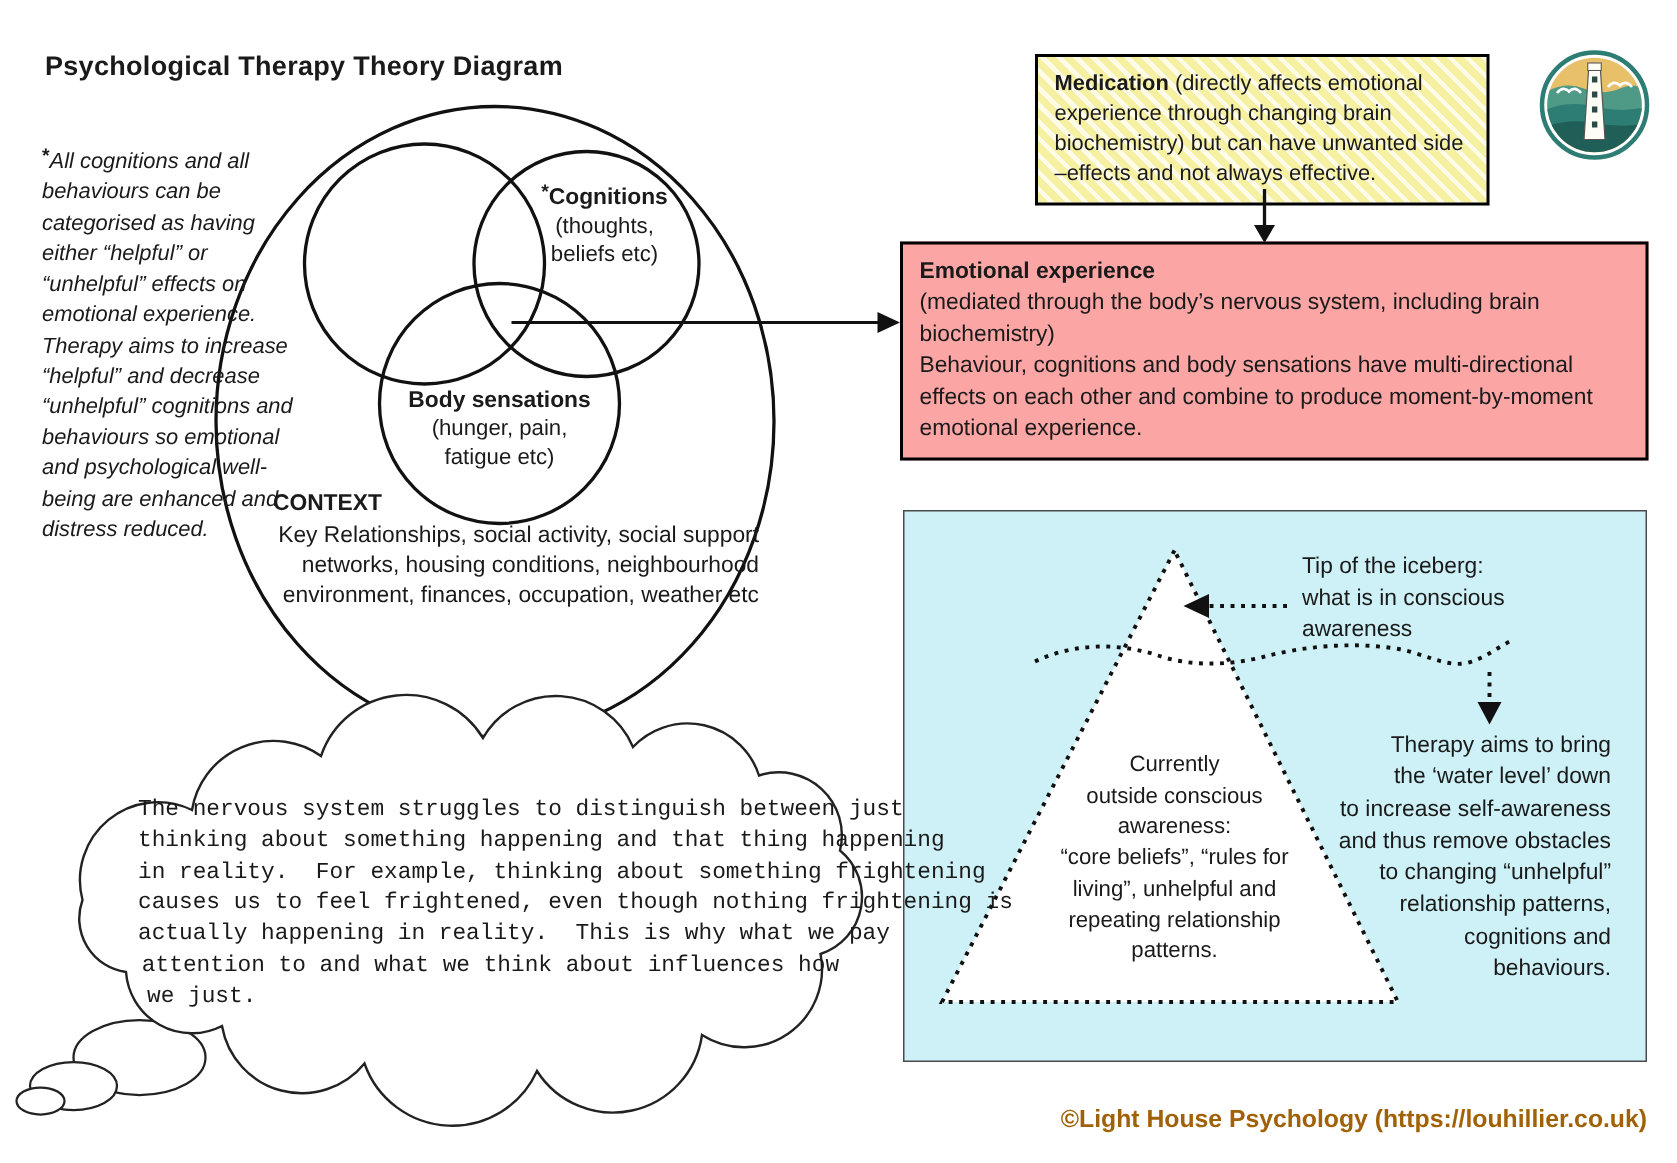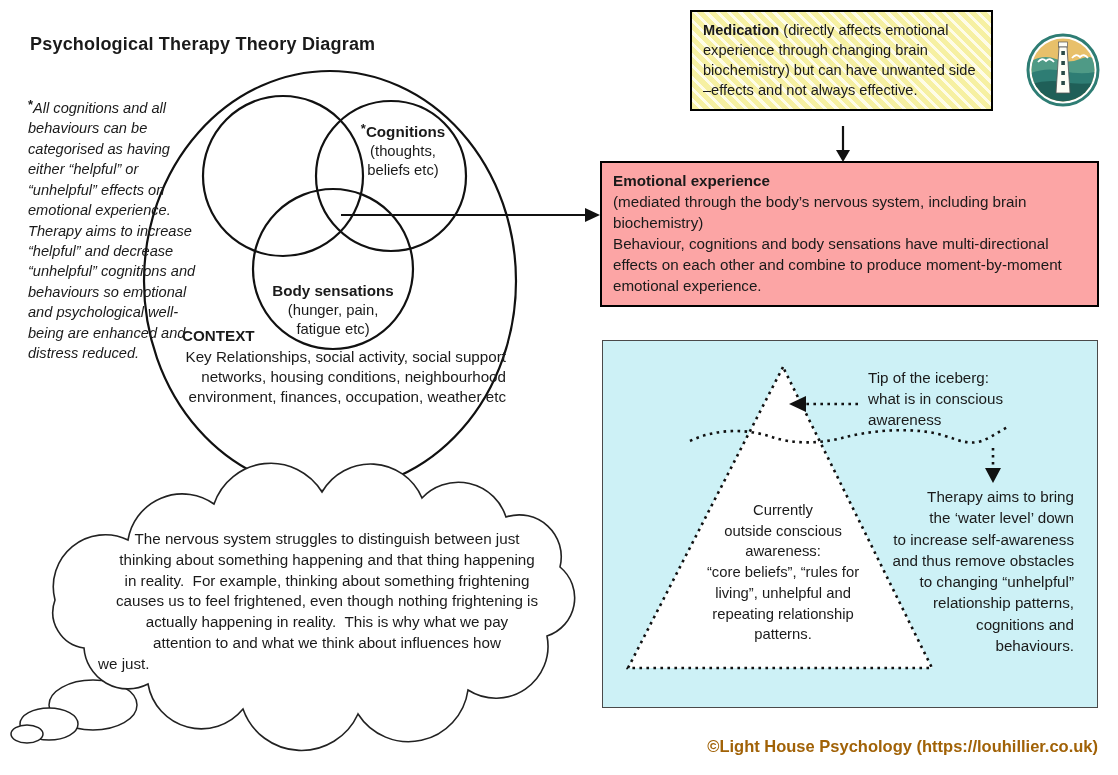--- a/index.html
+++ b/index.html
@@ -9,50 +9,50 @@
   }
   .abs{position:absolute;}
   .pre{white-space:pre-line;}
   svg.layer{position:absolute;left:0;top:0;z-index:5;pointer-events:none;}
   .z10{z-index:10;}
   .z1{z-index:1;}
   .title{font-size:18px;font-weight:bold;letter-spacing:0.2px;}
   .leftnote{width:176px;font-size:14.6px;font-style:italic;line-height:1.40;}
   .star{font-style:normal;font-weight:bold;font-size:13px;position:relative;top:-4px;}
   .vlabel{text-align:center;font-size:14.8px;line-height:1.30;}
-  .vlabel .vtitle{font-weight:bold;font-size:15.2px;margin-top:24px;}
+  .vlabel .vtitle{font-weight:bold;font-size:15.2px;}
   .ctx-head{font-weight:bold;font-size:15.2px;}
   .ctx-body{width:354px;text-align:right;font-size:15.2px;line-height:1.33;}
   .medbox{
     width:277px;border:2.5px solid #000;padding:8px 11px;
     background:repeating-linear-gradient(45deg,#f6f0a2 0px,#f6f0a2 5px,#fefce8 5px,#fefce8 8px);
     font-size:14.6px;line-height:1.38;
   }
   .medbox b, .emobox b{font-weight:bold;}
   .emobox{
     width:473px;border:2.5px solid #000;background:#fca5a5;padding:8px 11px;
     font-size:15.2px;line-height:1.38;
   }
   .icepanel{width:496px;height:368px;background:#cdf1f6;border:1.2px solid #4a4a4a;box-sizing:border-box;}
   .tiplabel{font-size:15.2px;line-height:1.38;}
   .tritext{width:230px;text-align:center;font-size:14.8px;line-height:1.40;}
   .thertext{width:218px;text-align:right;font-size:15.2px;line-height:1.40;}
   .cloudtext{width:470px;font-size:15.2px;line-height:1.37;}
-  .cloudtext div{white-space:pre;text-align:center;}
+  .cloudtext div{white-space:pre;text-align:center;font-family:Liberation Mono, monospace;}
   .cloudtext div:last-child{text-align:left;padding-left:6px;}
   .copyright{font-weight:bold;font-size:16.5px;color:#a16207;}
 </style>
 </head>
 <body>
 
 <div class="canvas">
 
   <div class="abs title z10" style="left:30px;top:34px;">Psychological Therapy Theory Diagram</div>
 
-  <div class="abs medbox z1" style="left:690px;top:10px;">
+  <div class="abs medbox z1" style="left:690px;top:36px;">
     <b>Medication</b><span> (directly affects emotional experience through changing brain biochemistry) but can have unwanted side –effects and not always effective.</span>
   </div>
 
   <div class="abs emobox z1" style="left:600px;top:161px;">
     <div><b>Emotional experience</b></div>
     <div class="pre">(mediated through the body’s nervous system, including brain biochemistry)
 Behaviour, cognitions and body sensations have multi-directional effects on each other and combine to produce moment-by-moment emotional experience.</div>
   </div>
 
   <div class="abs icepanel z1" style="left:602px;top:340px;"></div>

